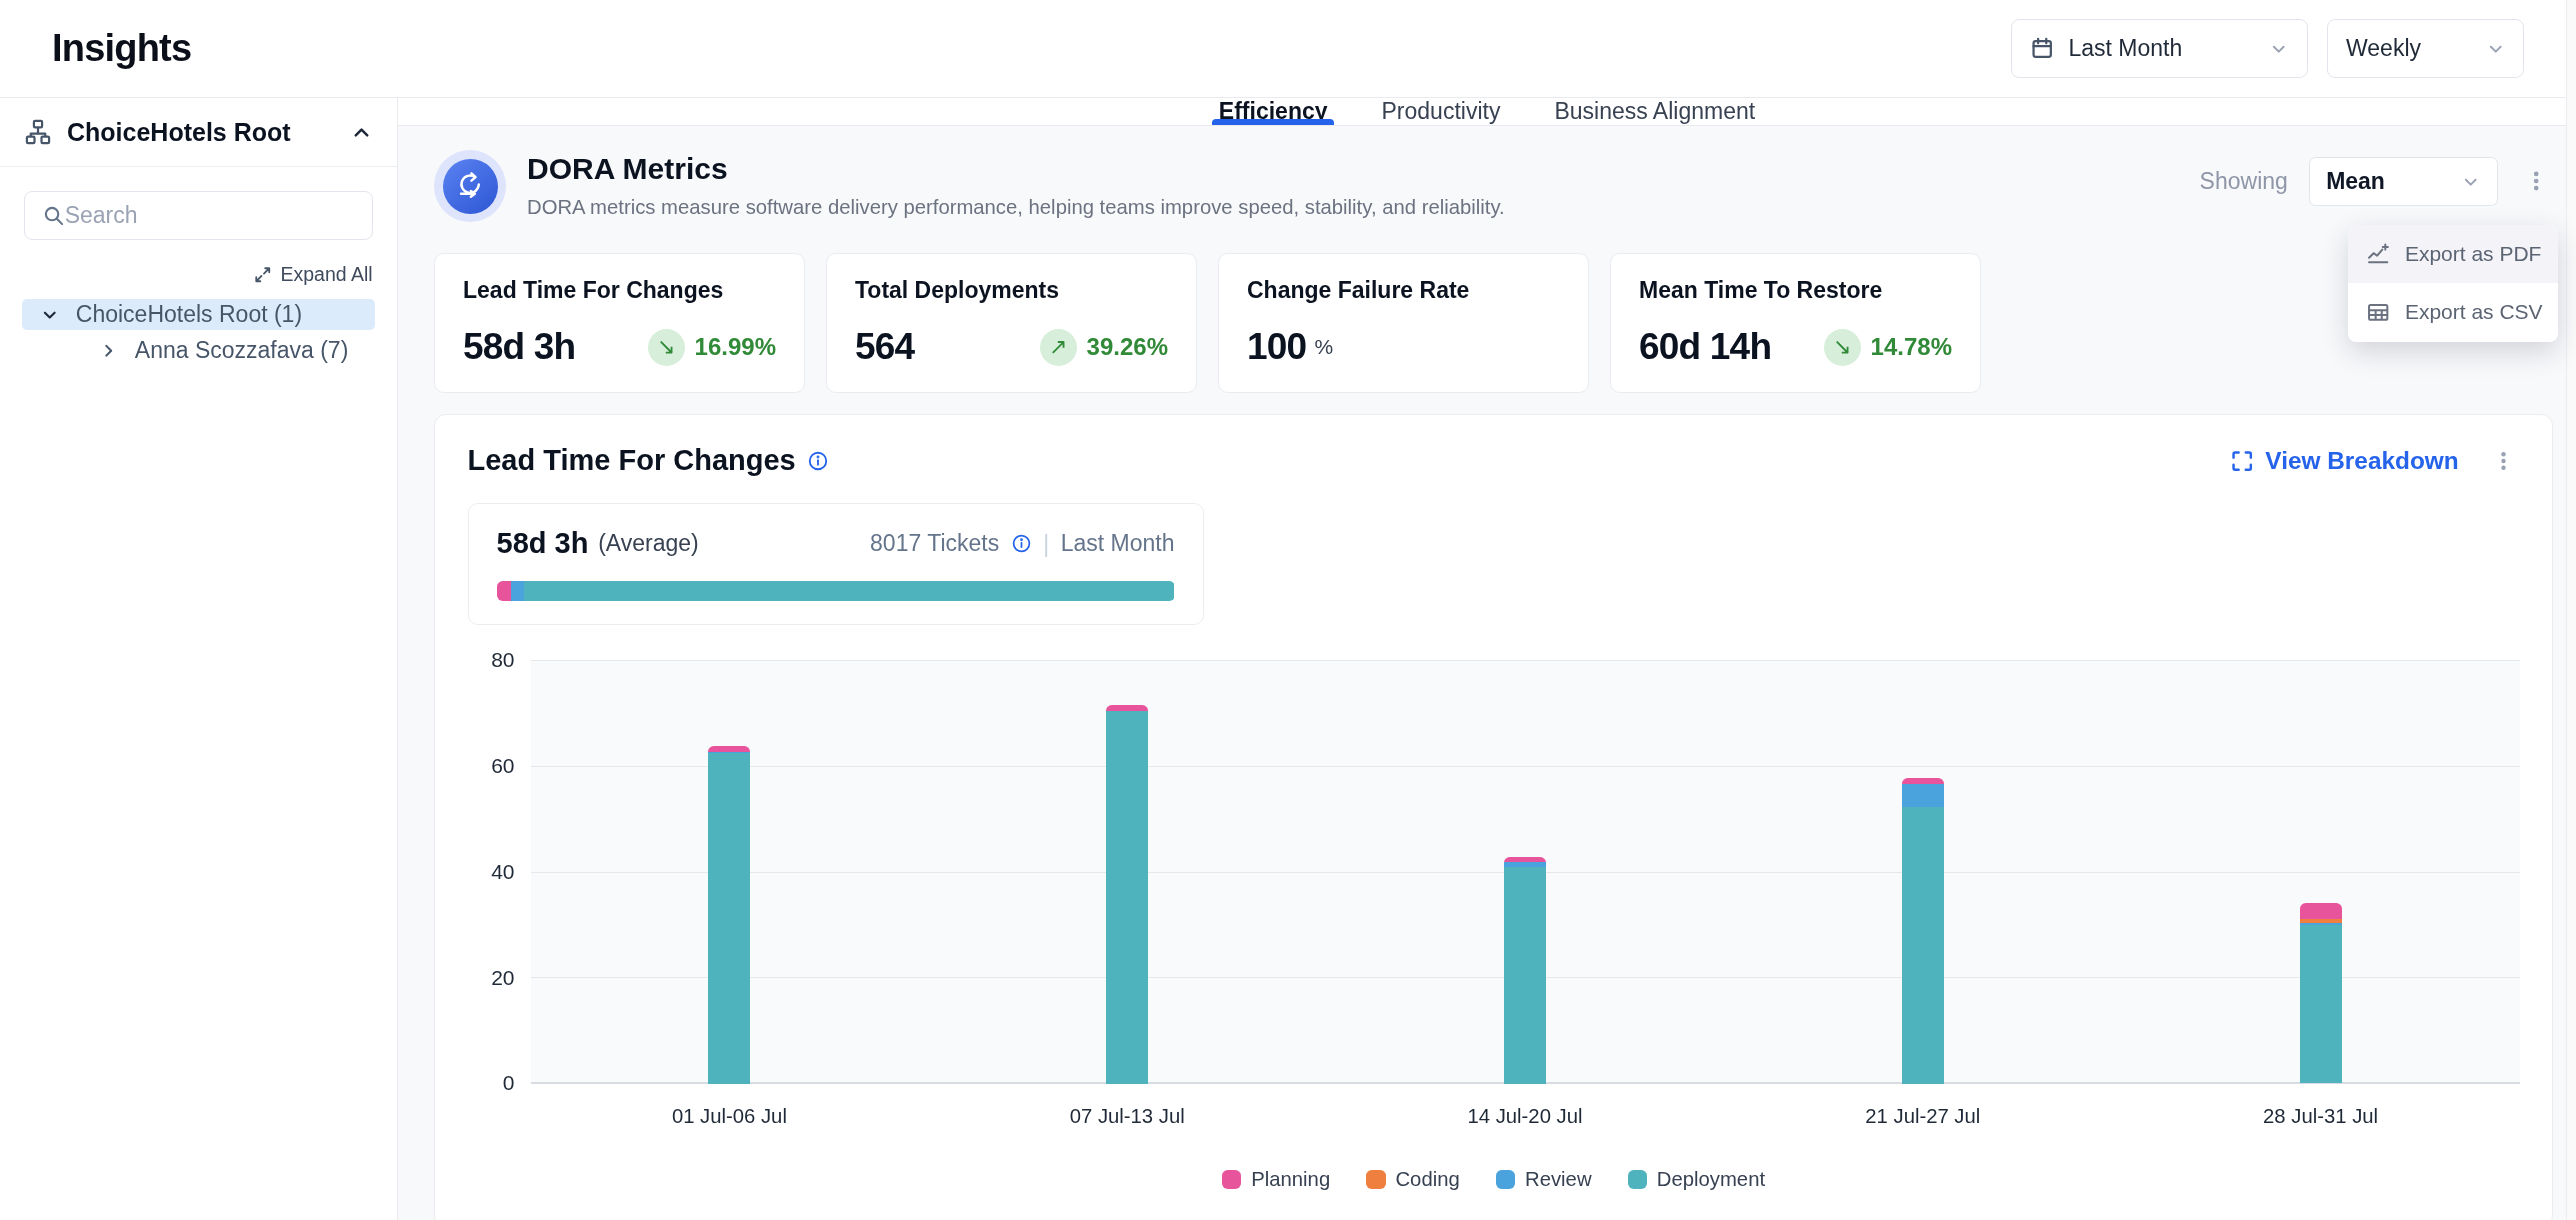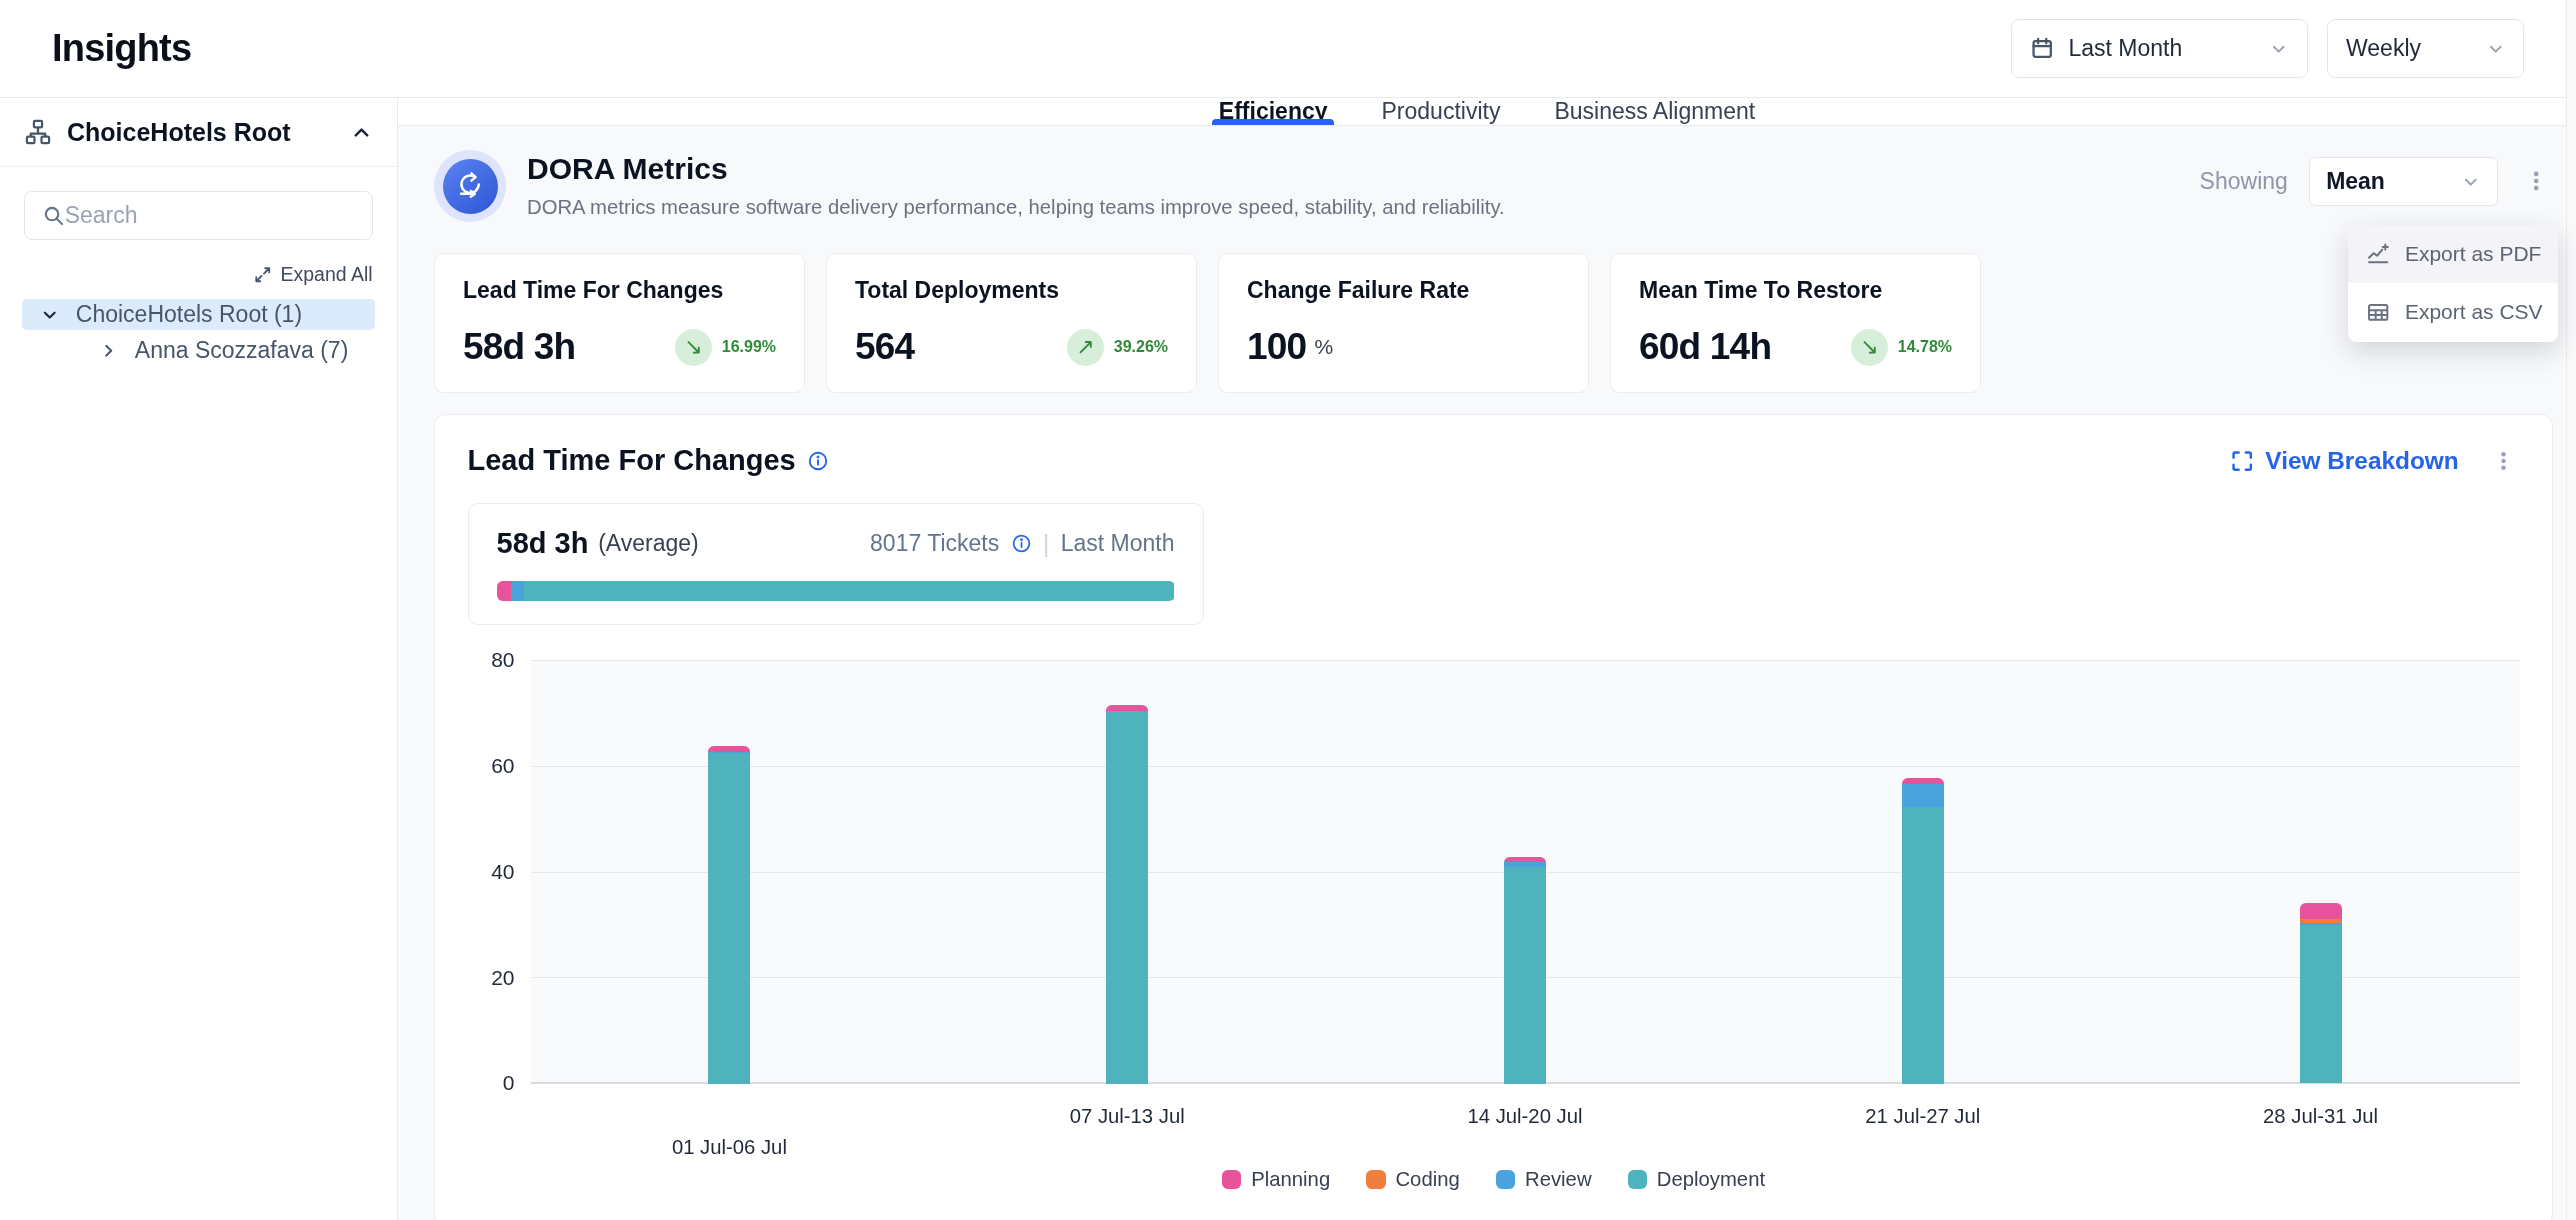--- a/index.html
+++ b/index.html
@@ -63,21 +63,21 @@
 
   
   .cards { display:flex; gap:21px; margin-top:31px; }
   .mcard { width:371px; height:140px; background:#fff; border:1.6px solid #eaecf0; border-radius:9.8px; padding:23px 28px 24.4px; display:flex; flex-direction:column; justify-content:space-between; }
   .mcard-label { font-size:23px; font-weight:bold; color:#0b1220; }
   .mcard-row { display:flex; align-items:center; }
   .mcard-value { font-size:37px; font-weight:bold; color:#0b1220; letter-spacing:-0.8px; }
   .mcard-unit { font-size:21px; font-weight:500; color:#374151; margin-left:8.1px; }
   .delta { margin-left:auto; display:flex; align-items:center; gap:9.8px; }
   .delta-circle { width:37px; height:37px; border-radius:50%; background:#d7eeda; color:#318a38; font-size:22px; display:flex; align-items:center; justify-content:center; }
-  .delta-pct { font-size:16px; font-weight:bold; color:#318a38; }
+  .delta-pct { font-size:24px; font-weight:bold; color:#318a38; }
 
   
   .chart-card { margin-top:21px; background:#fff; border:1.6px solid #eaecf0; border-radius:11.4px; padding:29px 32.5px; height:813px; }
   .chart-head { display:flex; align-items:center; }
   .chart-title-wrap { display:flex; align-items:center; gap:11.4px; }
   .chart-title { font-size:29px; font-weight:bold; color:#0b1220; }
   .chart-head-right { margin-left:auto; display:flex; align-items:center; gap:28px; }
   .view-breakdown { display:flex; align-items:center; gap:11.4px; color:#2563eb; font-size:24.4px; font-weight:bold; cursor:default; }
 
   .summary-card { margin-top:26px; width:736px; border:1.6px solid #eaecf0; border-radius:9.8px; padding:23px 28px; background:#fff; }
@@ -391,21 +391,21 @@
                 <div style="height: 277px; background: rgb(79, 179, 189); flex-shrink: 0;"></div>
               </div>
               <div class="bar-stack" style="left: 90%; height: 181px;">
                 <div style="height: 16.4px; background: rgb(232, 84, 155); flex-shrink: 0;"></div>
                 <div style="height: 3.7px; background: rgb(238, 127, 62); flex-shrink: 0;"></div>
                 <div style="height: 2.1px; background: rgb(74, 163, 221); flex-shrink: 0;"></div>
                 <div style="height: 158px; background: rgb(79, 179, 189); flex-shrink: 0;"></div>
               </div>
             </div>
           <div class="xlabels" id="xlabels">
-              <div class="xlabel" style="left: 10%; margin-top: 31px;">01 Jul-06 Jul</div>
+              <div class="xlabel" style="left: 10%;">01 Jul-06 Jul</div>
               <div class="xlabel" style="left: 30%;">07 Jul-13 Jul</div>
               <div class="xlabel" style="left: 50%;">14 Jul-20 Jul</div>
               <div class="xlabel" style="left: 70%;">21 Jul-27 Jul</div>
               <div class="xlabel" style="left: 90%;">28 Jul-31 Jul</div>
             </div>
         </div>
 
         <div class="legend" id="legend">
             <div class="legend-item">
               <div class="legend-swatch" style="background: rgb(232, 84, 155);"></div>

